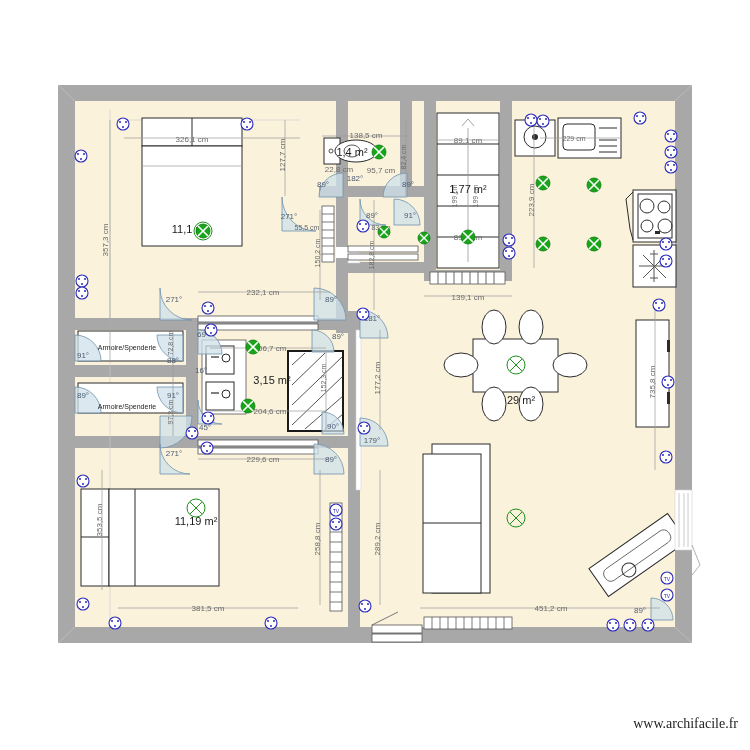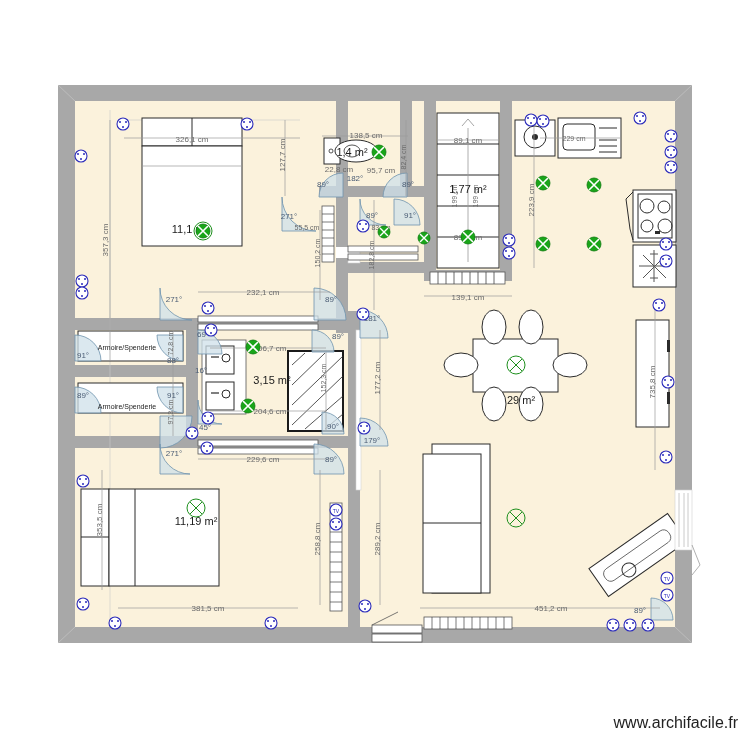--- a/index.html
+++ b/index.html
@@ -15,21 +15,21 @@
   .floor{fill:#fbf2dc;}
   .furn{fill:#ffffff;stroke:#2b2b2b;stroke-width:1;}
   .furn-l{fill:#ffffff;stroke:#555;stroke-width:0.8;}
   .dimline{stroke:#9b9b9b;stroke-width:0.7;}
   .guide{stroke:#c9c9c9;stroke-width:0.6;}
   .arc{fill:#cfe0ea;fill-opacity:0.75;stroke:#6f93ad;stroke-width:0.8;}
   .sock{fill:#ffffff;stroke:#2b2bbb;stroke-width:1.1;}
   .sockdot{fill:#2b2bbb;}
   .light{fill:#19a519;stroke:#0d7a0d;stroke-width:0.8;}
   .lightw{fill:none;stroke:#1d8f1d;stroke-width:1;}
-  #footer{position:absolute;right:12px;bottom:18px;font-family:Liberation Sans, sans-serif;font-size:16px;color:#222;}
+  #footer{position:absolute;right:12px;bottom:18px;font-family:Liberation Serif, serif;font-size:14px;color:#222;}
 </style>
 </head>
 <body>
 
 <div id="stage">
 
 <svg id="plan" viewBox="0 0 750 750">
 
   <g>
     <path class="wall" d="M58 85 L692 85 L692 643 L58 643 Z

